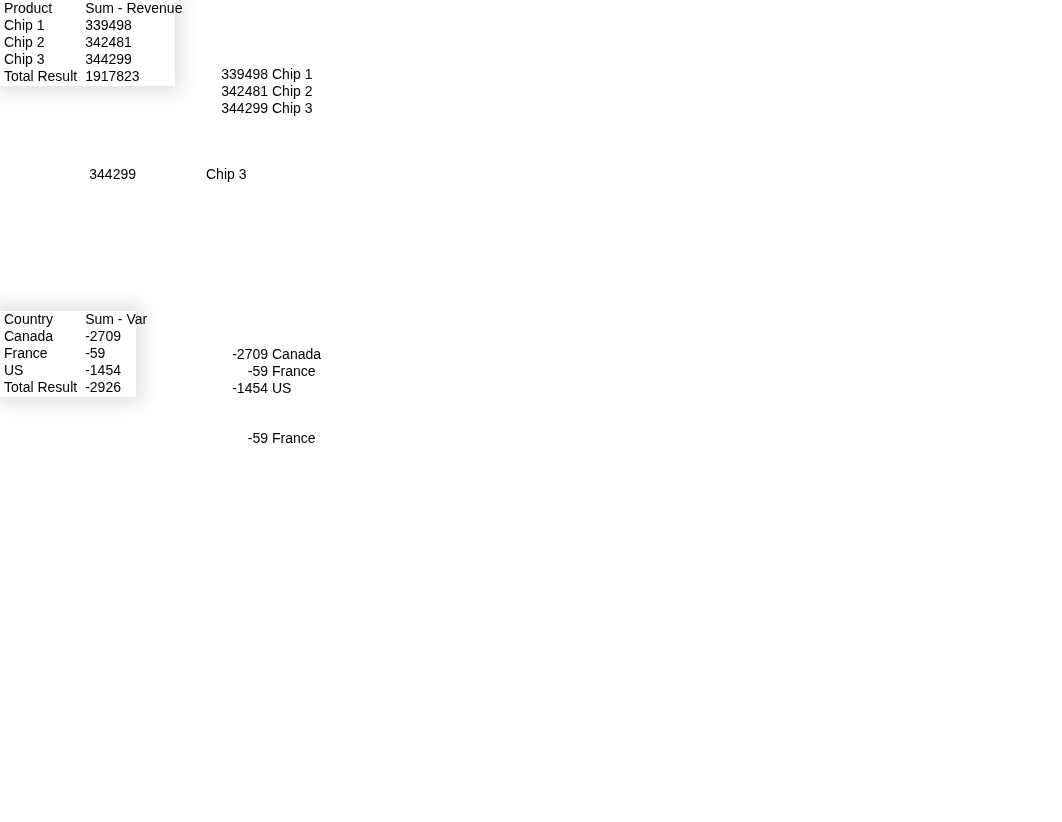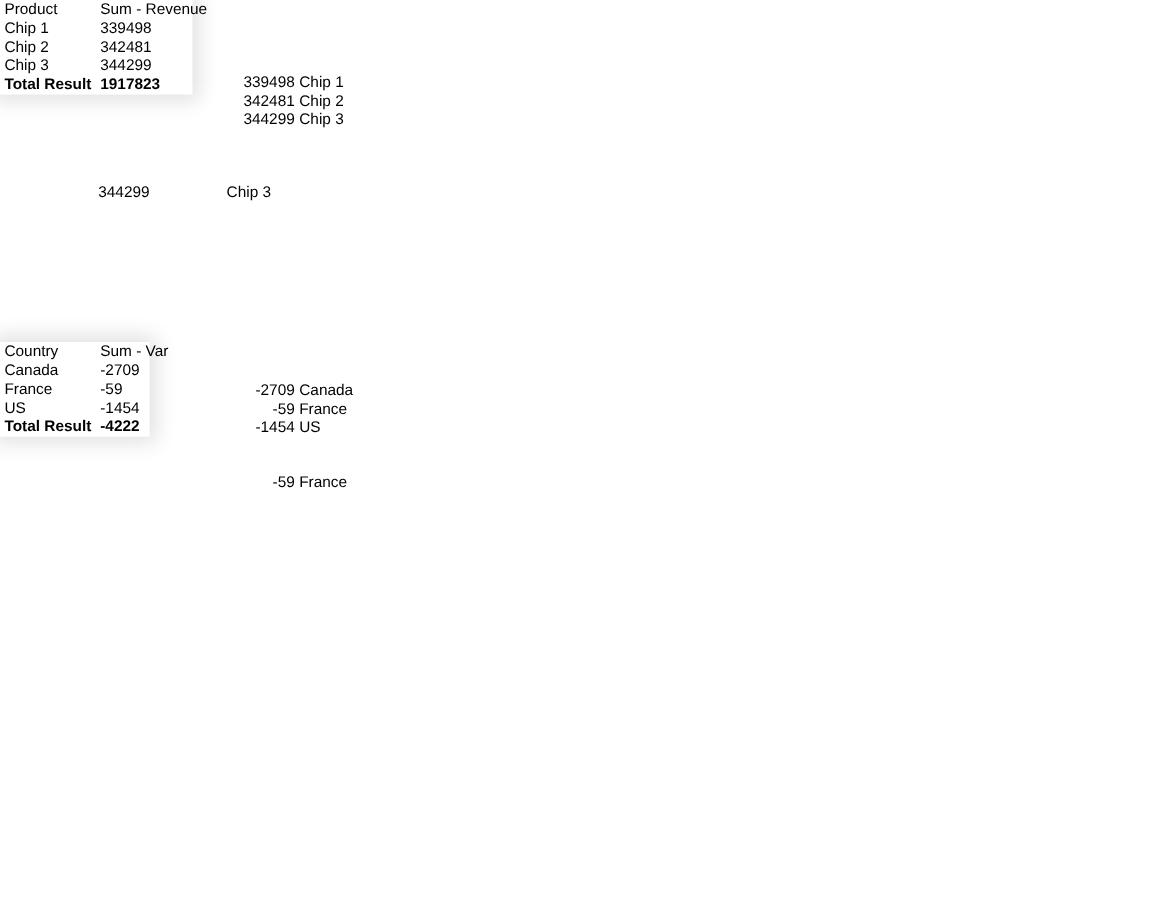--- a/index.html
+++ b/index.html
@@ -26,21 +26,21 @@
     height: 17px;
     line-height: 17px;
     text-align: left;
     font-weight: normal;
     white-space: nowrap;
   }
   .pivot .num {
     text-align: left;
   }
   .pivot .bold td, .pivot .bold th {
-    font-weight: bold;
+    font-weight: normal;
   }
   .loose-cell {
     position: absolute;
     height: 17px;
     line-height: 17px;
     white-space: nowrap;
   }
   .loose-num {
     text-align: right;
   }
@@ -101,21 +101,21 @@
     <tr>
       <td>France</td>
       <td class="num">-59</td>
     </tr>
     <tr>
       <td>US</td>
       <td class="num">-1454</td>
     </tr>
     <tr class="bold">
       <td>Total Result</td>
-      <td class="num">-4222</td>
+      <td class="num">-2926</td>
     </tr>
   </tbody>
     </table>
 </div>
 
 <div class="loose-cell loose-num" style="left:210px; top:346px; width:58px;">-2709</div>
 <div class="loose-cell" style="left:272px; top:346px;">Canada</div>
 
 <div class="loose-cell loose-num" style="left:210px; top:363px; width:58px;">-59</div>
 <div class="loose-cell" style="left:272px; top:363px;">France</div>

